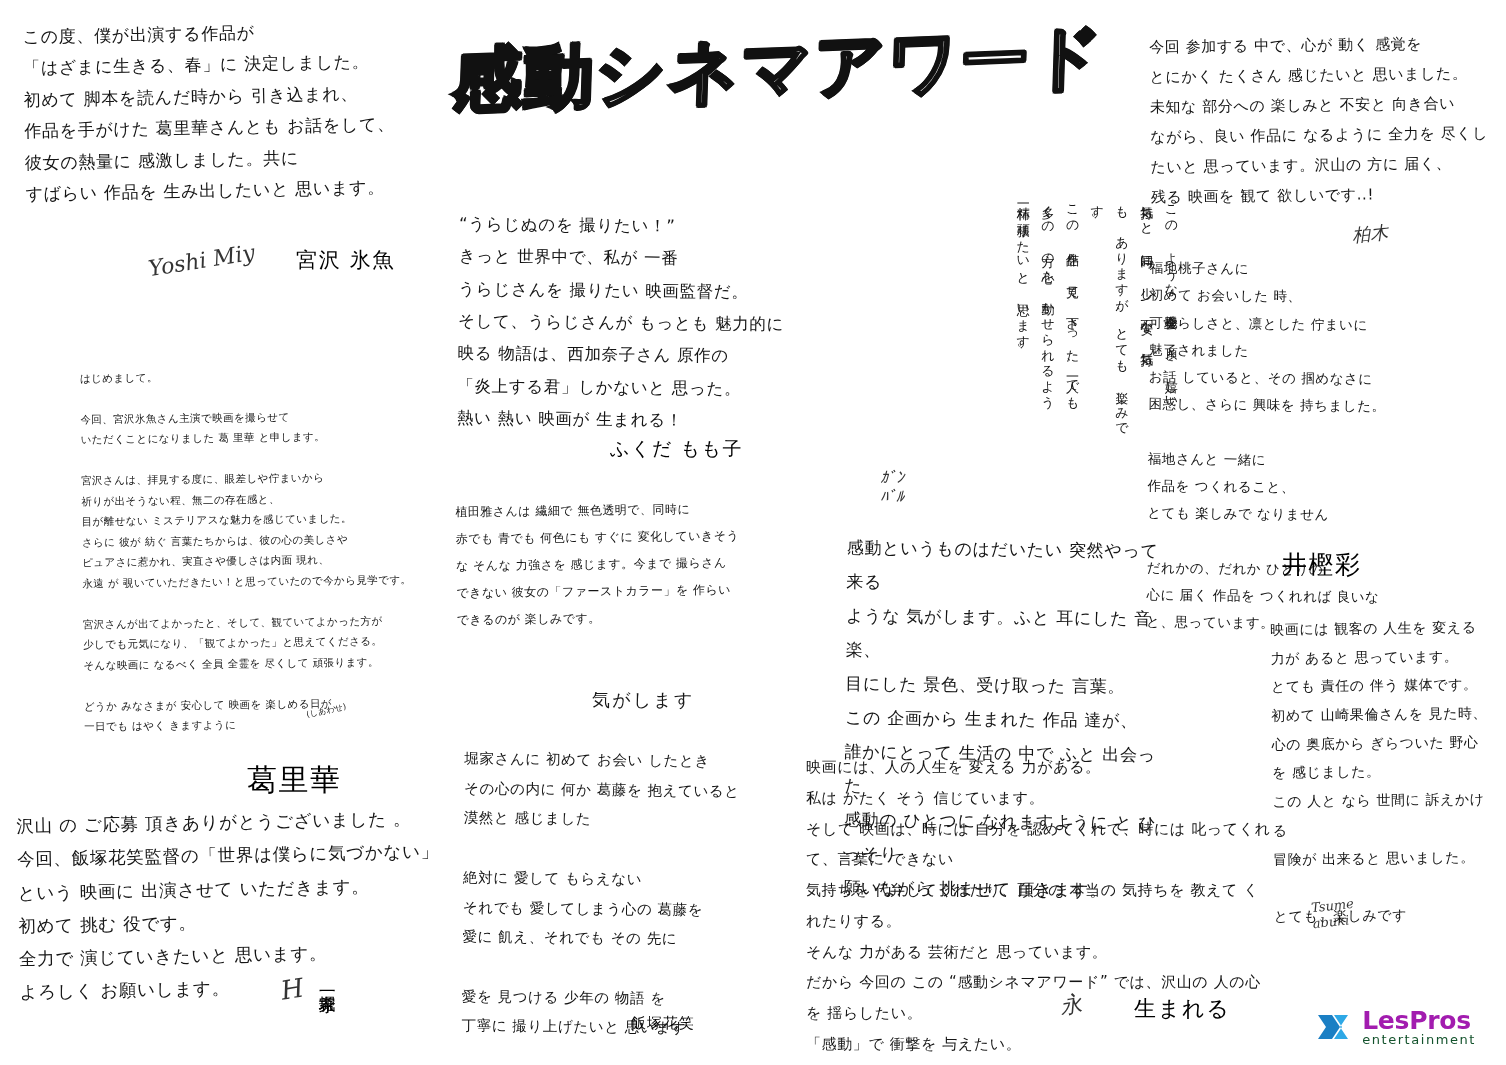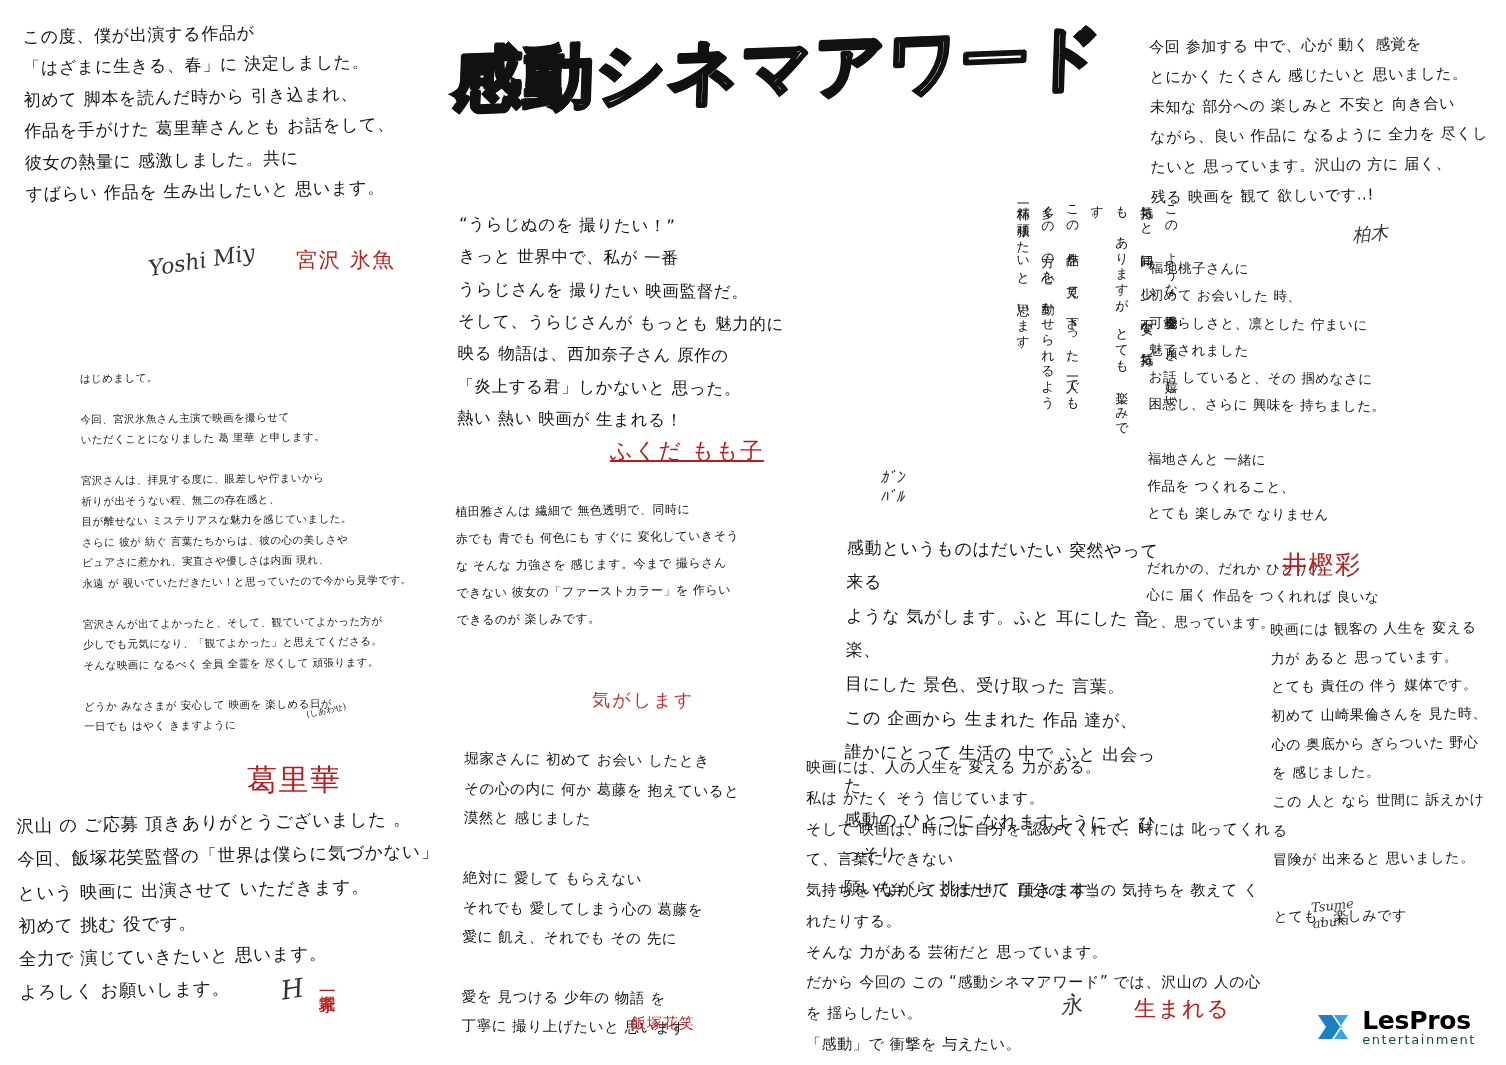--- a/index.html
+++ b/index.html
@@ -27,21 +27,21 @@
     font-family: "DejaVu Sans", "Liberation Sans", sans-serif;
     letter-spacing: 0.04em;
   }
   .hw.slant { transform: rotate(-1.1deg); }
   .hw.slant2 { transform: rotate(-0.7deg); }
   .hw.slant3 { transform: rotate(0.6deg); }
 
   .sig {
     position: absolute;
     font-family: "DejaVu Serif", "Liberation Serif", serif;
-    color: #b91c1c;
+    color: #000000;
     white-space: pre-line;
   }
   .scribble {
     position: absolute;
     color: #101010;
     font-family: "DejaVu Serif", "Liberation Serif", serif;
     font-style: italic;
     opacity: .85;
     transform: rotate(-9deg);
     white-space: pre-line;
@@ -95,21 +95,21 @@
   }
   #logo .mark svg { display: block; }
   #logo .txt {
     display: flex;
     flex-direction: column;
     line-height: 1.0;
   }
   #logo .txt .l1 {
     font-size: 25px;
     font-weight: bold;
-    color: #000000;
+    color: #a21caf;
     letter-spacing: -0.01em;
   }
   #logo .txt .l2 {
     font-size: 13px;
     color: #14532d;
     letter-spacing: 0.12em;
   }
 </style>
 </head>
 <body>
@@ -159,21 +159,21 @@
   <div class="scribble" style="left:281px; top:974px; font-size:26px;">H</div>
   <div class="sig" style="left:318px; top:982px; font-size:17px; line-height:1.05; writing-mode:vertical-rl; text-orientation:upright;">堀家一希</div>
 
   <div class="hw slant3" style="left:458px; top:210px; width:330px; font-size:16.5px; line-height:1.96;">“うらじぬのを 撮りたい！”
 きっと 世界中で、私が 一番
 うらじさんを 撮りたい 映画監督だ。
 そして、うらじさんが もっとも 魅力的に
 映る 物語は、西加奈子さん 原作の
 「炎上する君」しかないと 思った。
 熱い 熱い 映画が 生まれる！</div>
-  <div class="sig" style="left:610px; top:436px; font-size:22px; letter-spacing:.08em;text-decoration:underline;">ふくだ もも子</div>
+  <div class="sig" style="left:610px; top:436px; font-size:19px; letter-spacing:.08em;">ふくだ もも子</div>
 
   <div class="hw slant2" style="left:456px; top:497px; width:320px; font-size:12px; line-height:2.25;">植田雅さんは 繊細で 無色透明で、同時に
 赤でも 青でも 何色にも すぐに 変化していきそう
 な そんな 力強さを 感じます。今まで 撮らさん
 できない 彼女の「ファーストカラー」を 作らい
 できるのが 楽しみです。</div>
   <div class="sig" style="left:592px; top:688px; font-size:18px; letter-spacing:.12em; opacity:.9;">気がします</div>
 
   <div class="hw slant3" style="left:463px; top:746px; width:340px; font-size:14.5px; line-height:2.05;">堀家さんに 初めて お会い したとき
 その心の内に 何か 葛藤を 抱えていると

